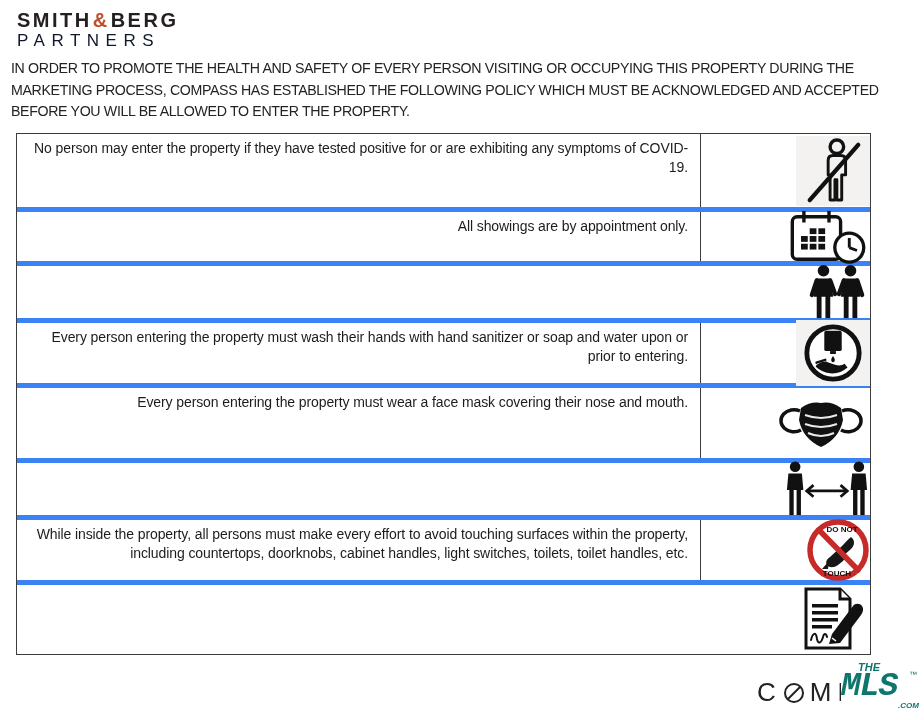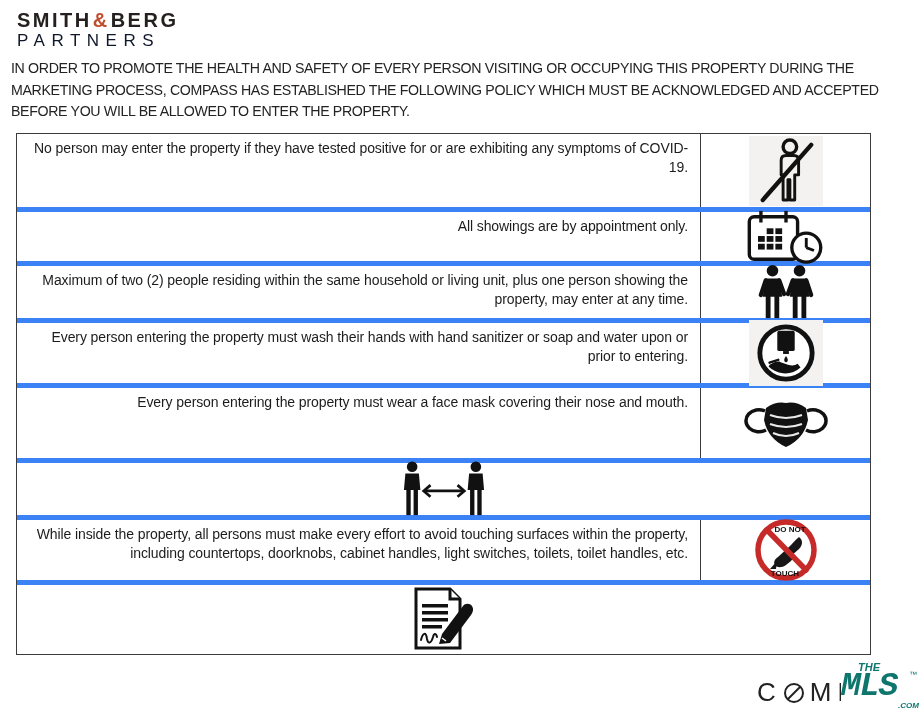--- a/index.html
+++ b/index.html
@@ -15,21 +15,21 @@
   
   .intro{position:absolute;left:11px;top:58px;width:906px;margin:0;
          font-size:14.2px;line-height:21.5px;letter-spacing:-0.35px;color:#232323;}
 
   
   .ptable{position:absolute;left:16px;top:133px;width:855px;border:1px solid #3c3c3c;box-sizing:border-box;}
   .prow{display:flex;border-top:5px solid #3b82f6;box-sizing:border-box;}
   .prow:first-child{border-top:none;}
   .cell-text{width:684px;box-sizing:border-box;border-right:1px solid #3c3c3c;
              padding:5px 12px 0 8px;font-size:14px;line-height:19px;letter-spacing:-0.1px;color:#1c1c1c;text-align:right;}
-  .cell-icon{flex:1;display:flex;align-items:center;justify-content:center;}
+  .cell-icon{flex:1;display:flex;align-items:center;justify-content:flex-end;}
   .r1{height:73px}.r2{height:54px}.r3{height:57px}.r4{height:75px}
   .r5{height:65px}.r6{height:57px}.r7{height:65px}.r8{height:74px}
   .iconwrap{display:flex;align-items:center;justify-content:center;}
   .iconwrap.graybg{background:#f3f2f1;padding:2px 6px;}
 
   
   .compass{position:absolute;left:757px;top:677px;display:flex;align-items:center;
            font-size:26px;letter-spacing:6px;color:#222;font-weight:normal;}
   .compass .c-o{display:inline-flex;margin:0 5px 0 1px;}
   .mls{position:absolute;left:841px;top:661px;width:78px;height:52px;background:#fff;color:#0f766e;}
@@ -87,21 +87,20 @@
             </g>
             <circle cx="63" cy="40" r="15" fill="#fff" stroke="#111" stroke-width="3.5"></circle>
             <line x1="63" y1="40" x2="63" y2="30" stroke="#111" stroke-width="3"></line>
             <line x1="63" y1="40" x2="71" y2="43" stroke="#111" stroke-width="3"></line>
           </svg>
         </span>
       </div>
     </div>
 
     <div class="prow r3">
-      <div class="cell-text">Maximum of two (2) people residing within the same household or living unit, plus one person showing the property, may enter at any time.</div>
       <div class="cell-icon">
         <span class="iconwrap">
           <svg width="66" height="56" viewBox="0 0 64 58">
             <g fill="#111">
               <circle cx="18" cy="7" r="6"></circle>
               <path d="M10 15 h16 l2 19 h-20 z"></path>
               <rect x="11" y="33" width="5" height="23"></rect>
                 <rect x="20" y="33" width="5" height="23"></rect>
               <circle cx="46" cy="7" r="6"></circle>
               <path d="M38 15 h16 l2 19 h-20 z"></path>

